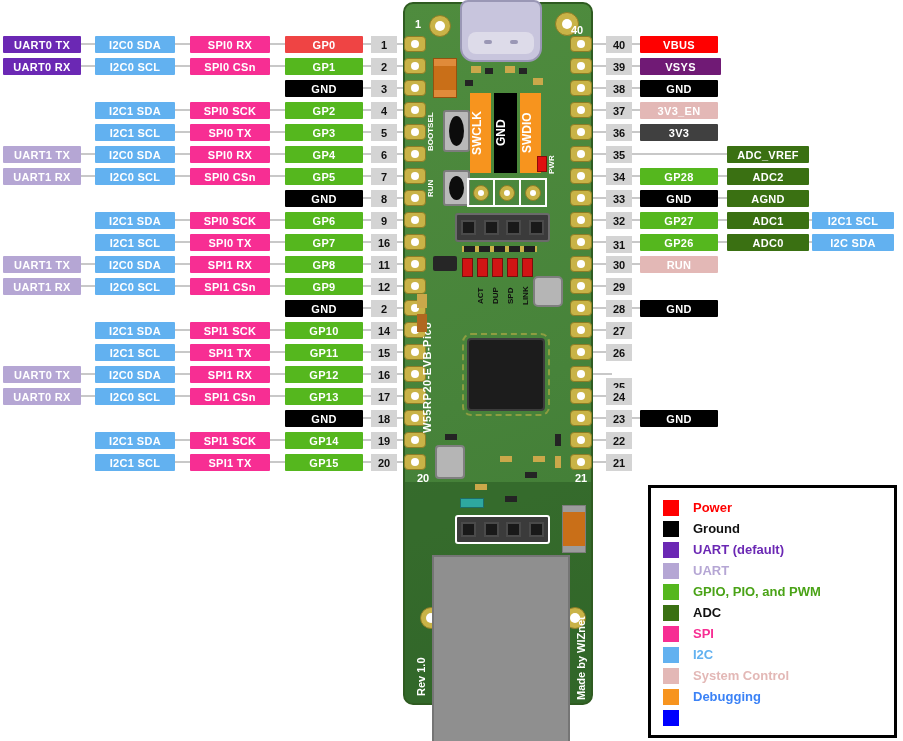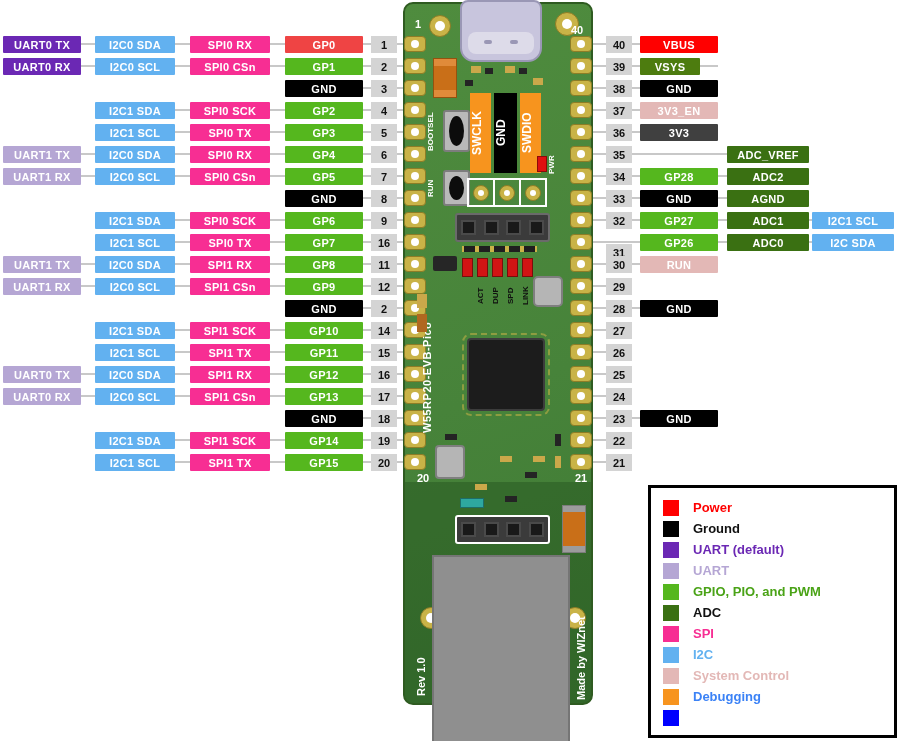--- a/index.html
+++ b/index.html
@@ -142,21 +142,21 @@
       <div class="wire" style="left: 95px; top: 461px; width: 315px;"></div>
       <div class="pinbox" style="left: 95px; top: 454px; width: 80px; background: rgb(98, 177, 240);">I2C1 SCL</div>
       <div class="pinbox" style="left: 190px; top: 454px; width: 80px; background: rgb(247, 46, 147);">SPI1 TX</div>
       <div class="pinbox" style="left: 285px; top: 454px; width: 78px; background: rgb(85, 183, 30);">GP15</div>
       <div class="pinnum" style="left: 371px; top: 454px;">20</div>
       <div class="wire" style="left: 586px; top: 43px; width: 132px;"></div>
       <div class="pinnum" style="left: 606px; top: 36px;">40</div>
       <div class="pinbox" style="left: 640px; top: 36px; width: 78px; background: rgb(255, 0, 0);">VBUS</div>
       <div class="wire" style="left: 586px; top: 65px; width: 132px;"></div>
       <div class="pinnum" style="left: 606px; top: 58px;">39</div>
-      <div class="pinbox" style="left: 640px; top: 58px; width: 60px; background: #4d7c0f;">VSYS</div>
+      <div class="pinbox" style="left: 640px; top: 58px; width: 81px; background: #701a75;">VSYS</div>
       <div class="wire" style="left: 586px; top: 87px; width: 132px;"></div>
       <div class="pinnum" style="left: 606px; top: 80px;">38</div>
       <div class="pinbox" style="left: 640px; top: 80px; width: 78px; background: rgb(0, 0, 0);">GND</div>
       <div class="wire" style="left: 586px; top: 109px; width: 132px;"></div>
       <div class="pinnum" style="left: 606px; top: 102px;">37</div>
       <div class="pinbox" style="left: 640px; top: 102px; width: 78px; background: rgb(227, 184, 182);">3V3_EN</div>
       <div class="wire" style="left: 586px; top: 131px; width: 132px;"></div>
       <div class="pinnum" style="left: 606px; top: 124px;">36</div>
       <div class="pinbox" style="left: 640px; top: 124px; width: 78px; background: #404040;">3V3</div>
       <div class="wire" style="left: 586px; top: 153px; width: 223px;"></div>
@@ -169,38 +169,38 @@
       <div class="wire" style="left: 586px; top: 197px; width: 223px;"></div>
       <div class="pinnum" style="left: 606px; top: 190px;">33</div>
       <div class="pinbox" style="left: 640px; top: 190px; width: 78px; background: rgb(0, 0, 0);">GND</div>
       <div class="pinbox" style="left: 727px; top: 190px; width: 82px; background: rgb(58, 112, 18);">AGND</div>
       <div class="wire" style="left: 586px; top: 219px; width: 308px;"></div>
       <div class="pinnum" style="left: 606px; top: 212px;">32</div>
       <div class="pinbox" style="left: 640px; top: 212px; width: 78px; background: rgb(85, 183, 30);">GP27</div>
       <div class="pinbox" style="left: 727px; top: 212px; width: 82px; background: rgb(58, 112, 18);">ADC1</div>
       <div class="pinbox" style="left: 812px; top: 212px; width: 82px; background: rgb(98, 177, 240);">I2C1 SCL</div>
       <div class="wire" style="left: 586px; top: 241px; width: 308px;"></div>
-      <div class="pinnum" style="left: 606px; top: 244px;">31</div>
+      <div class="pinnum" style="left: 606px; top: 236px;">31</div>
       <div class="pinbox" style="left: 640px; top: 234px; width: 78px; background: rgb(85, 183, 30);">GP26</div>
       <div class="pinbox" style="left: 727px; top: 234px; width: 82px; background: rgb(58, 112, 18);">ADC0</div>
       <div class="pinbox" style="left: 812px; top: 234px; width: 82px; background: rgb(98, 177, 240);">I2C SDA</div>
       <div class="wire" style="left: 586px; top: 263px; width: 132px;"></div>
       <div class="pinnum" style="left: 606px; top: 256px;">30</div>
       <div class="pinbox" style="left: 640px; top: 256px; width: 78px; background: rgb(227, 184, 182);">RUN</div>
       <div class="wire" style="left: 586px; top: 285px; width: 26px;"></div>
       <div class="pinnum" style="left: 606px; top: 278px;">29</div>
       <div class="wire" style="left: 586px; top: 307px; width: 132px;"></div>
       <div class="pinnum" style="left: 606px; top: 300px;">28</div>
       <div class="pinbox" style="left: 640px; top: 300px; width: 78px; background: rgb(0, 0, 0);">GND</div>
       <div class="wire" style="left: 586px; top: 329px; width: 26px;"></div>
       <div class="pinnum" style="left: 606px; top: 322px;">27</div>
       <div class="wire" style="left: 586px; top: 351px; width: 26px;"></div>
       <div class="pinnum" style="left: 606px; top: 344px;">26</div>
       <div class="wire" style="left: 586px; top: 373px; width: 26px;"></div>
-      <div class="pinnum" style="left: 606px; top: 366px;">25</div>
+      <div class="pinnum" style="left: 606px; top: 378px;">25</div>
       <div class="wire" style="left: 586px; top: 395px; width: 26px;"></div>
       <div class="pinnum" style="left: 606px; top: 388px;">24</div>
       <div class="wire" style="left: 586px; top: 417px; width: 132px;"></div>
       <div class="pinnum" style="left: 606px; top: 410px;">23</div>
       <div class="pinbox" style="left: 640px; top: 410px; width: 78px; background: rgb(0, 0, 0);">GND</div>
       <div class="wire" style="left: 586px; top: 439px; width: 26px;"></div>
       <div class="pinnum" style="left: 606px; top: 432px;">22</div>
       <div class="wire" style="left: 586px; top: 461px; width: 26px;"></div>
       <div class="pinnum" style="left: 606px; top: 454px;">21</div>
     </div>

